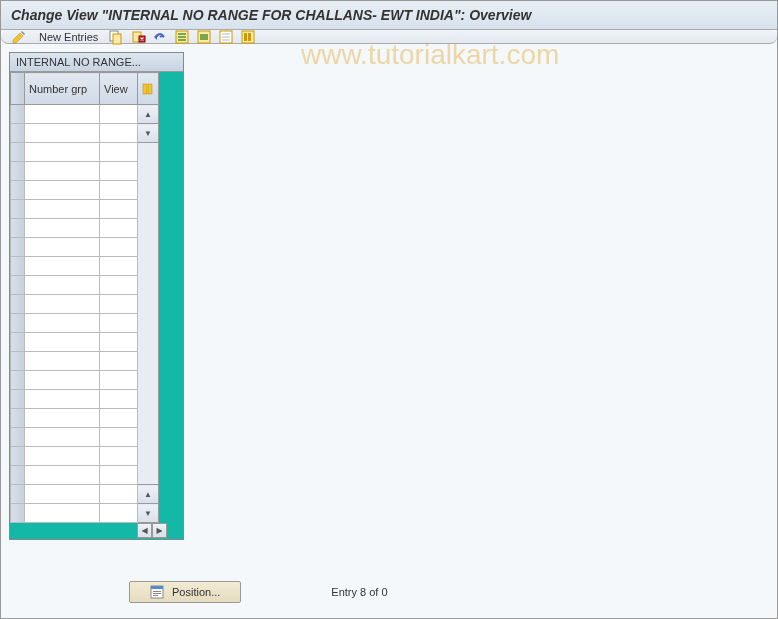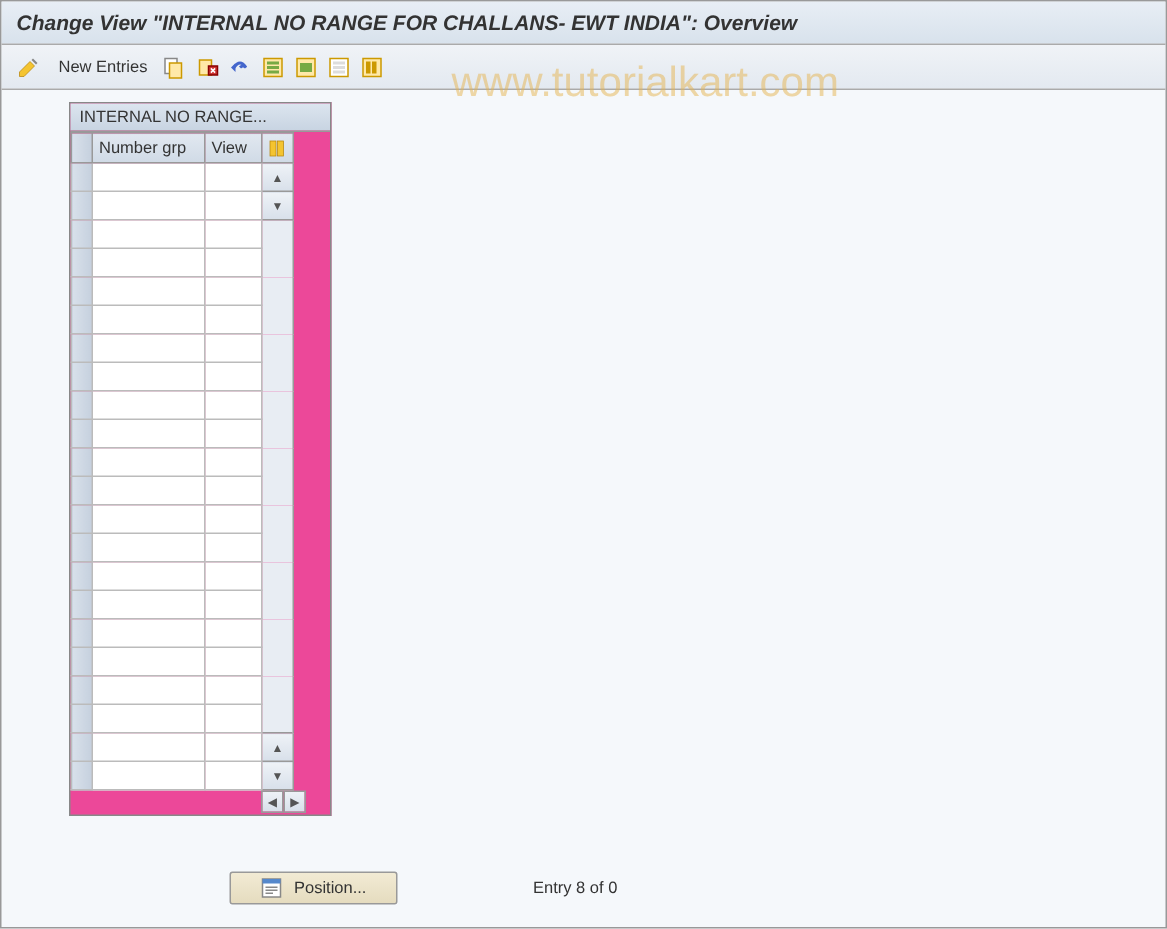--- a/index.html
+++ b/index.html
@@ -26,21 +26,22 @@
       font-style: italic;
       font-size: 14px;
       color: #333;
     }
     .toolbar {
       background: linear-gradient(to bottom, #f0f3f7, #e3e9f0);
       padding: 4px 8px;
       border-bottom: 1px solid #aaa;
       display: flex;
       align-items: center;
-      height: 30px;
+      height: 14px;
+      border-radius: 12px;
     }
     .toolbar-icon {
       width: 20px;
       height: 20px;
       margin-right: 2px;
       display: inline-flex;
       align-items: center;
       justify-content: center;
       cursor: pointer;
       border: 1px solid transparent;
@@ -49,23 +50,22 @@
       margin: 0 8px;
       cursor: pointer;
       color: #333;
     }
     .main-area {
       padding: 8px;
       display: flex;
     }
     .table-container {
       border: 1px solid #888;
-      background: #ec4899;
+      background: #14b8a6;
       width: 175px;
-      margin-left: 37px;
     }
     .table-title {
       background: linear-gradient(to bottom, #dce5ef, #c8d4e2);
       padding: 3px 6px;
       border-bottom: 1px solid #999;
       font-size: 11px;
       color: #333;
     }
     .table-wrapper {
       display: flex;
@@ -74,21 +74,21 @@
       border-collapse: collapse;
     }
     .table-grid th {
       background: linear-gradient(to bottom, #e1e8f0, #d0dae6);
       border: 1px solid #999;
       padding: 2px 4px;
       font-weight: normal;
       font-size: 11px;
       text-align: left;
       color: #333;
-      height: 20px;
+      height: 32px;
     }
     .table-grid td {
       border: 1px solid #bbb;
       background: #fff;
       height: 19px;
       padding: 0;
     }
     .row-selector {
       width: 14px;
       background: linear-gradient(to right, #d8e0ea, #c5d0de) !important;
@@ -124,21 +124,21 @@
       width: 15px;
       height: 15px;
     }
     .bottom-area {
       position: absolute;
       bottom: 15px;
       left: 0;
       width: 100%;
       display: flex;
       align-items: center;
-      padding: 0 32px;
+      padding: 0 8px;
     }
     .position-btn {
       margin-left: 120px;
       background: linear-gradient(to bottom, #f2ebd4, #e5dcbf);
       border: 1px solid #999;
       padding: 3px 20px;
       cursor: pointer;
       font-size: 11px;
       color: #333;
       display: flex;

